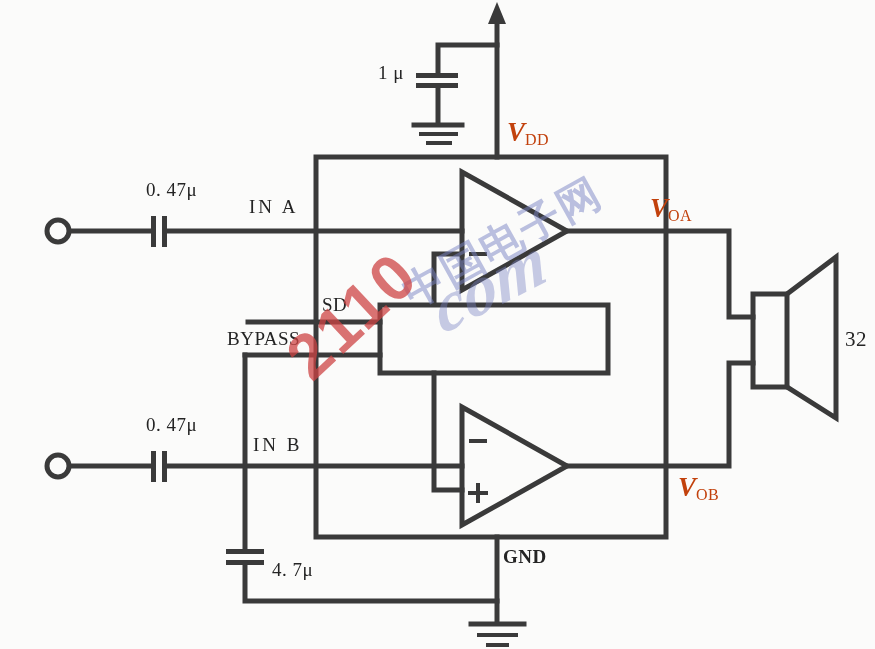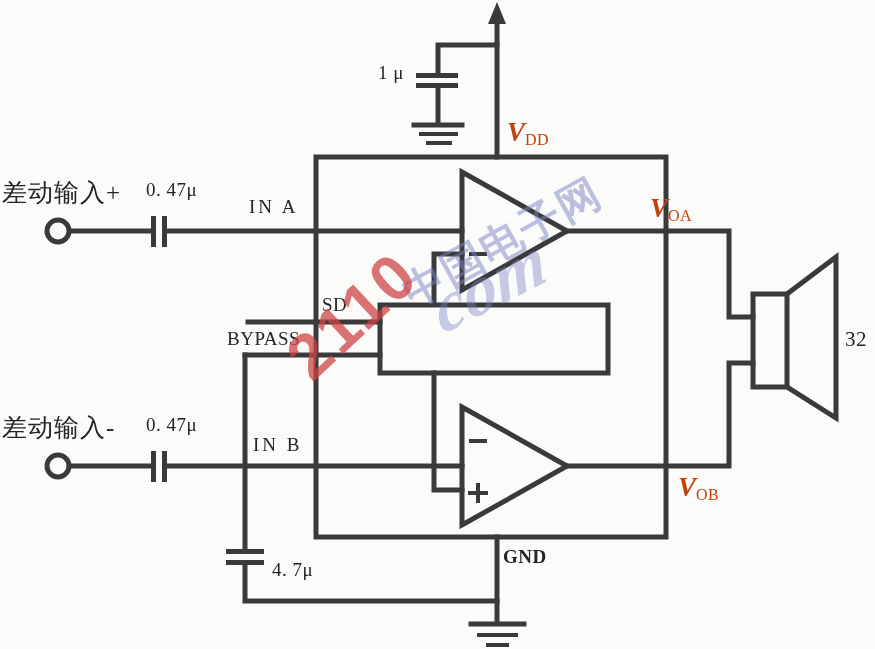--- a/index.html
+++ b/index.html
@@ -120,35 +120,33 @@
       <path d="M567 231 H729 V317 H753"></path>
       <path d="M567 466 H729 V363 H753"></path>
 
       <g>
         <rect x="753" y="294" width="34" height="93"></rect>
         <path d="M787 294 L836 257 V418 L787 387"></path>
       </g>
     </g>
   </svg>
 
-  <div class="lbl cn" style="left:2px;top:180px;">差动输入+</div>
   <div class="lbl" style="left:146px;top:180px;">0. 47μ</div>
   <div class="lbl" style="left:249px;top:197px;letter-spacing:3px;">IN A</div>
 
   <div class="lbl" style="left:378px;top:63px;">1 μ</div>
 
   <div class="pinlbl" style="left:507px;top:117px;">
     <span class="v">V</span><sub>DD</sub>
   </div>
 
   <div class="lbl" style="left:274px;top:295px;margin-left:48px;">SD</div>
   <div class="lbl" style="left:227px;top:329px;">BYPASS</div>
 
 
-  <div class="lbl cn" style="left:2px;top:415px;">差动输入-</div>
   <div class="lbl" style="left:146px;top:415px;">0. 47μ</div>
   <div class="lbl" style="left:253px;top:435px;letter-spacing:3px;">IN B</div>
 
   <div class="lbl" style="left:272px;top:560px;">4. 7μ</div>
   <div class="lbl" style="left:503px;top:547px;font-weight:bold;">GND</div>
 
   <div class="pinlbl" style="left:650px;top:193px;">
     <span class="v">V</span><sub>OA</sub>
   </div>
   <div class="pinlbl" style="left:678px;top:472px;">

